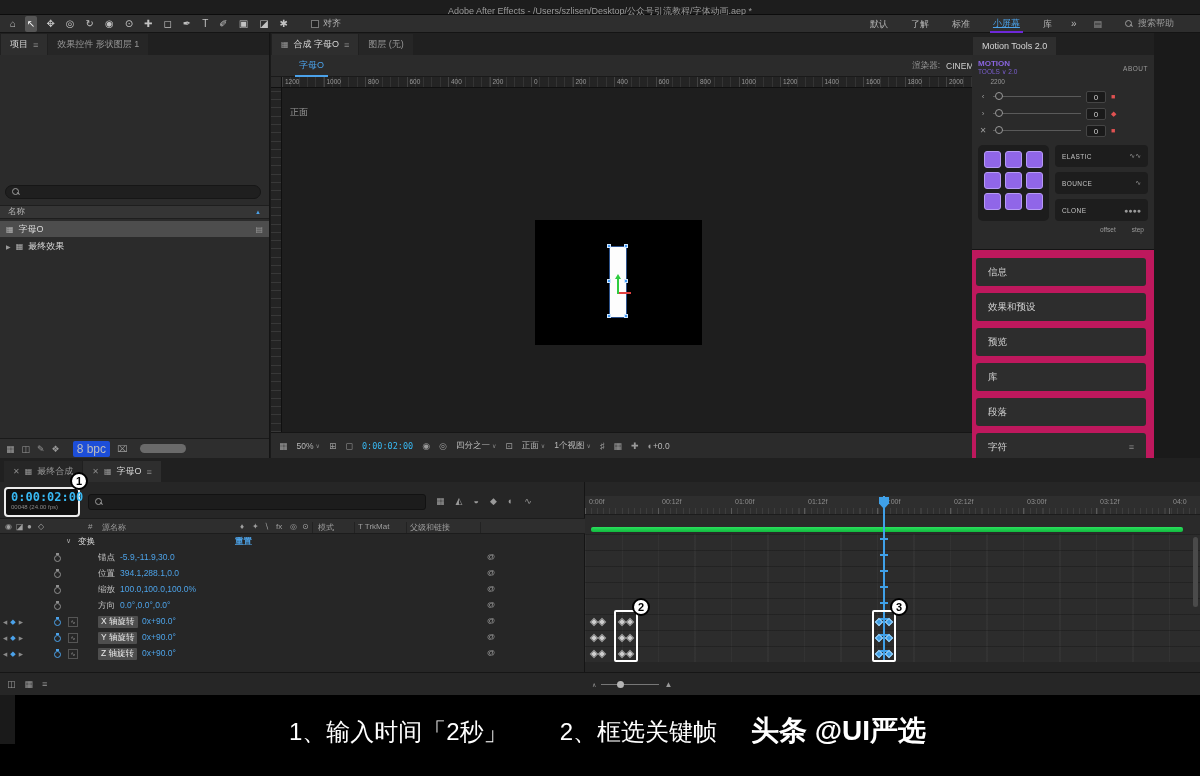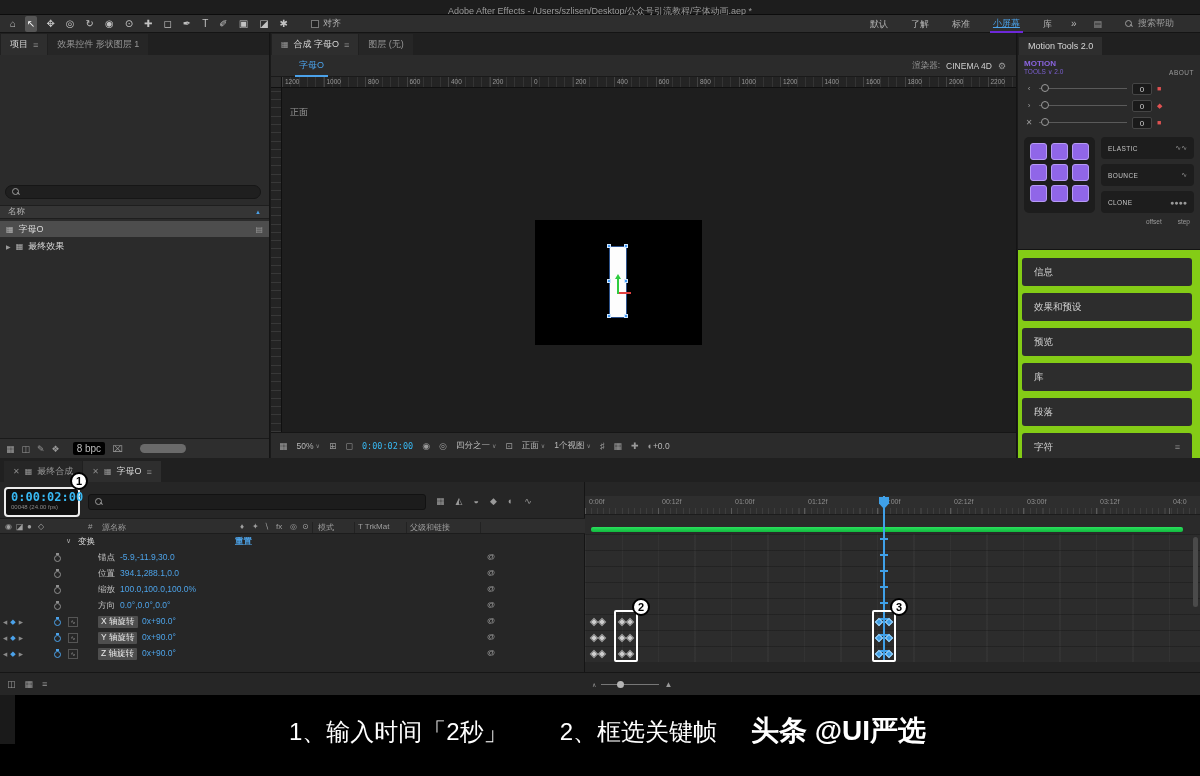--- a/index.html
+++ b/index.html
@@ -43,21 +43,21 @@
   .pp-header { position:absolute; top:150px; left:0; right:0; height:14px; background:#353535; border-top:1px solid #1e1e1e; border-bottom:1px solid #1e1e1e; font-size:8.5px; color:#b5b5b5; display:flex; align-items:center; padding:0 8px; }
   .pp-header .sort { margin-left:auto; color:#4ba2ea; font-size:6px; }
   .pp-row { position:absolute; left:0; right:0; height:16px; display:flex; align-items:center; gap:5px; padding:0 6px; font-size:9px; color:#d8d8d8; }
   .pp-row.r1 { top:166px; background:#4d4d4d; }
   .pp-row.r2 { top:183px; }
   .comp-ico { font-size:8px; color:#b5b5b5; }
   .chev { font-size:6px; color:#9a9a9a; }
   .pp-badge { margin-left:auto; font-size:8px; color:#9a9a9a; }
   .pp-footer { position:absolute; bottom:0; left:0; right:0; height:20px; background:#2e2e2e; border-top:1px solid #1a1a1a; display:flex; align-items:center; gap:7px; padding:0 6px; }
   .f-ico { font-size:9px; color:#9a9a9a; }
-  .bpc { font-size:10px; color:#bdbdbd; background:#000000; border-radius:2px; padding:1px 4px; margin-left:6px; }
+  .bpc { font-size:12px; color:#bdbdbd; background:#1d4ed8; border-radius:2px; padding:1px 4px; margin-left:6px; }
   .hthumb { position:absolute; left:140px; bottom:5px; width:46px; height:9px; background:#6a6a6a; border-radius:5px; }
 
   
   .center-panel { position:absolute; left:271px; top:0; width:746px; height:425px; background:#1f1f1f; border-right:1px solid #141414; }
   .viewer-tabs { position:absolute; top:22px; left:0; right:0; height:22px; background:#2b2b2b; border-bottom:1px solid #1a1a1a; display:flex; align-items:center; }
   .vtab { margin-left:24px; font-size:9px; color:#4ba2ea; border-bottom:2px solid #4ba2ea; padding:4px 4px 3px; }
   .renderer { margin-left:auto; margin-right:10px; display:flex; align-items:center; gap:6px; font-size:8.5px; color:#9a9a9a; }
   .renderer .rval { color:#cfcfcf; }
   .renderer .wrench { color:#9a9a9a; font-size:9px; }
   .h-ruler { position:absolute; top:44px; left:11px; right:0; height:11px; background:#242424; border-bottom:1px solid #101010; overflow:hidden; }
@@ -76,23 +76,23 @@
   .axis-y { position:absolute; left:82px; top:58px; width:2px; height:16px; background:#2ecc40; }
   .axis-y::before { content:""; position:absolute; top:-4px; left:-2px; border-left:3px solid transparent; border-right:3px solid transparent; border-bottom:5px solid #2ecc40; }
   .axis-x { position:absolute; left:84px; top:72px; width:12px; height:2px; background:#e04040; }
   .comp-footer { position:absolute; bottom:0; left:0; right:0; height:26px; background:#2b2b2b; border-top:1px solid #161616; display:flex; align-items:center; gap:9px; padding:0 8px; font-size:8.5px; color:#b9b9b9; white-space:nowrap; overflow:hidden; }
   .cf-ico { color:#9a9a9a; font-size:9px; }
   .dd { color:#8a8a8a; font-size:6px; margin-left:2px; }
   .cf-time { color:#38b8f2; font-family:"DejaVu Sans Mono",monospace; font-size:8.5px; }
   .cf-menu { display:flex; align-items:center; }
 
   
-  .right-col { position:absolute; left:1018px; top:0; width:182px; height:425px; background:#84cc16; }
+  .right-col { position:absolute; left:972px; top:0; width:182px; height:425px; background:#be185d; }
   .mt-panel { position:absolute; top:22px; left:0; right:0; height:195px; background:#2a2a2a; border-bottom:1px solid #141414; padding:5px 6px; }
-  .mt-head { display:flex; justify-content:space-between; align-items:flex-end; margin-bottom:4px; }
+  .mt-head { display:flex; justify-content:space-between; align-items:center; margin-bottom:12px; }
   .mt-logo { color:#8a64df; font-weight:bold; font-size:8px; line-height:8px; }
   .mt-logo .l2 { font-size:6.5px; font-weight:normal; color:#7b5fd0; }
   .mt-about { font-size:6.5px; color:#9a9a9a; letter-spacing:.5px; }
   .mt-slider { display:flex; align-items:center; gap:5px; height:17px; }
   .ms-icon { width:10px; font-size:8px; color:#9a9a9a; text-align:center; }
   .ms-track { position:relative; width:88px; height:1px; background:#5a5a5a; }
   .ms-knob { position:absolute; left:2px; top:-4px; width:8px; height:8px; border:1px solid #9a9a9a; border-radius:50%; background:#2a2a2a; }
   .ms-val { width:20px; height:12px; background:#1a1a1a; border:1px solid #454545; border-radius:2px; color:#cfcfcf; font-size:8px; text-align:center; line-height:11px; }
   .ms-marker { font-size:7px; color:#e05252; }
   .mt-main { display:flex; gap:6px; margin-top:6px; }

